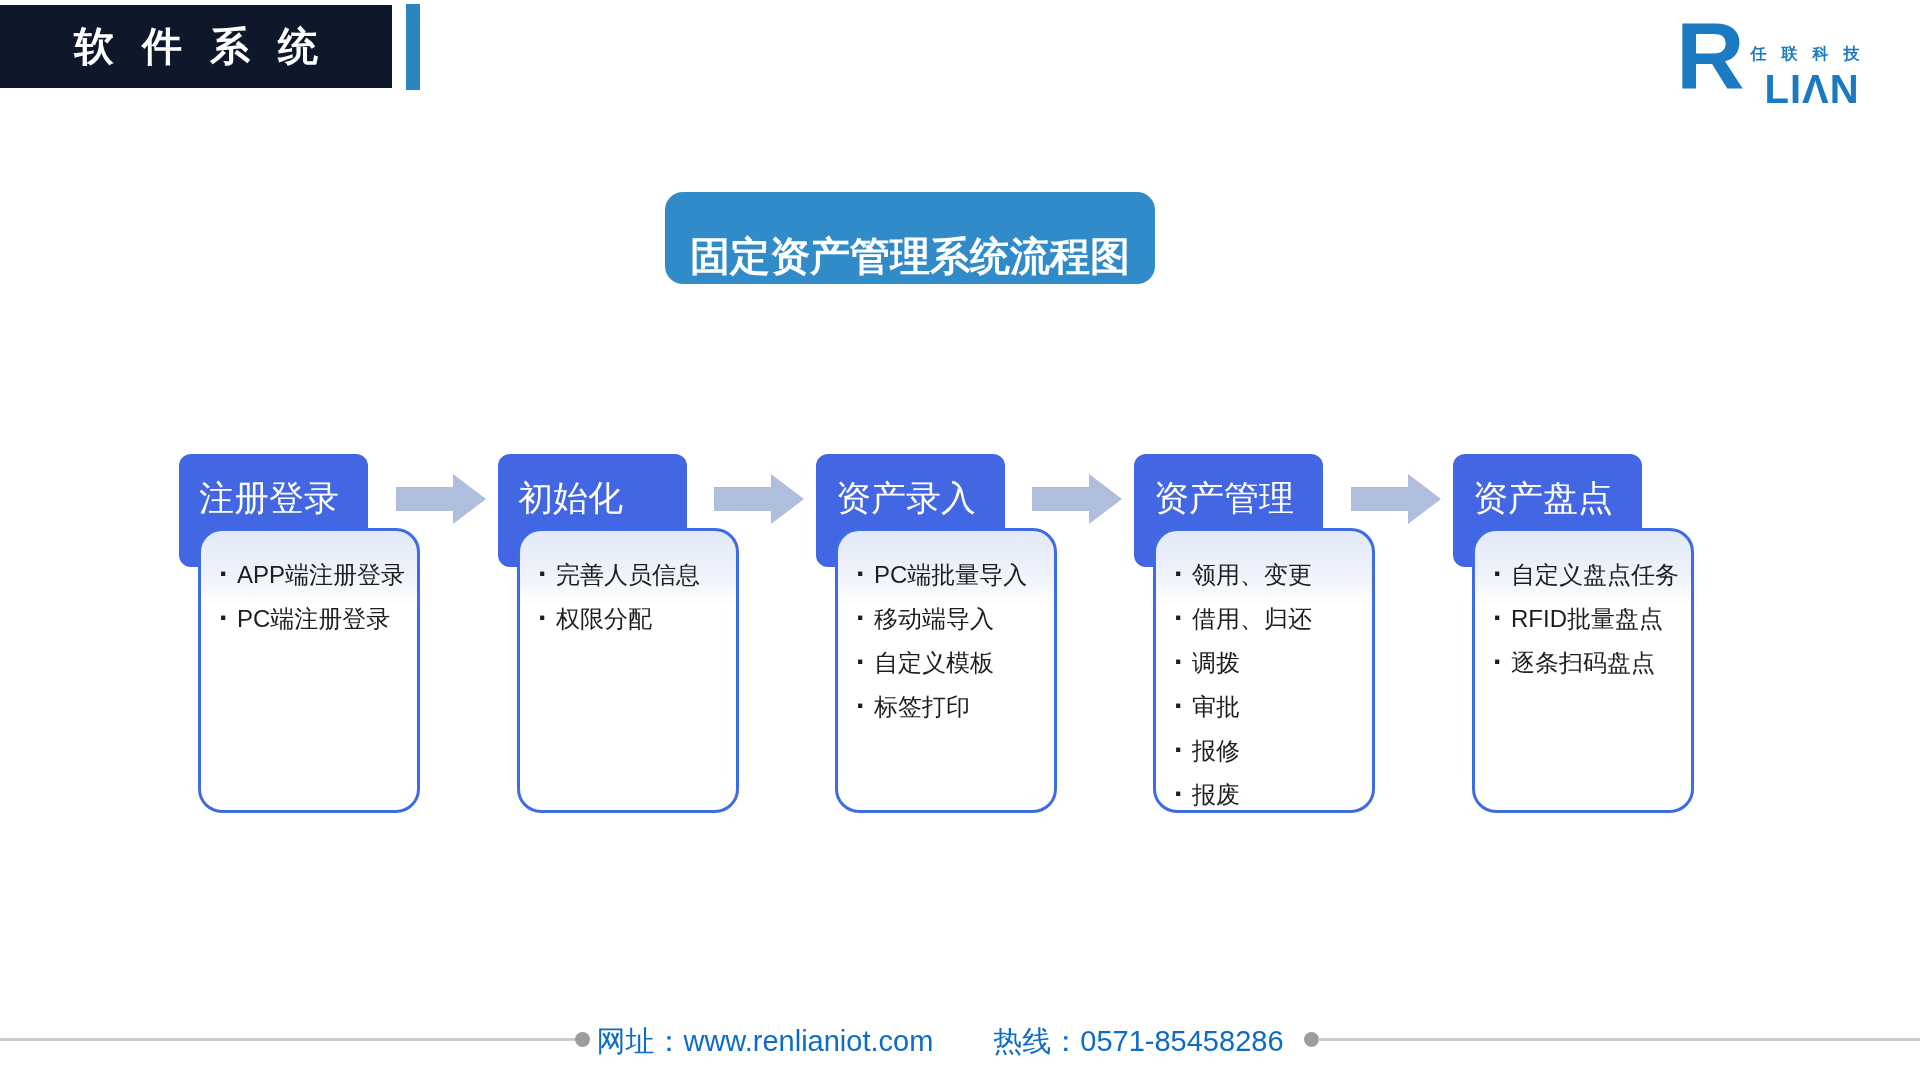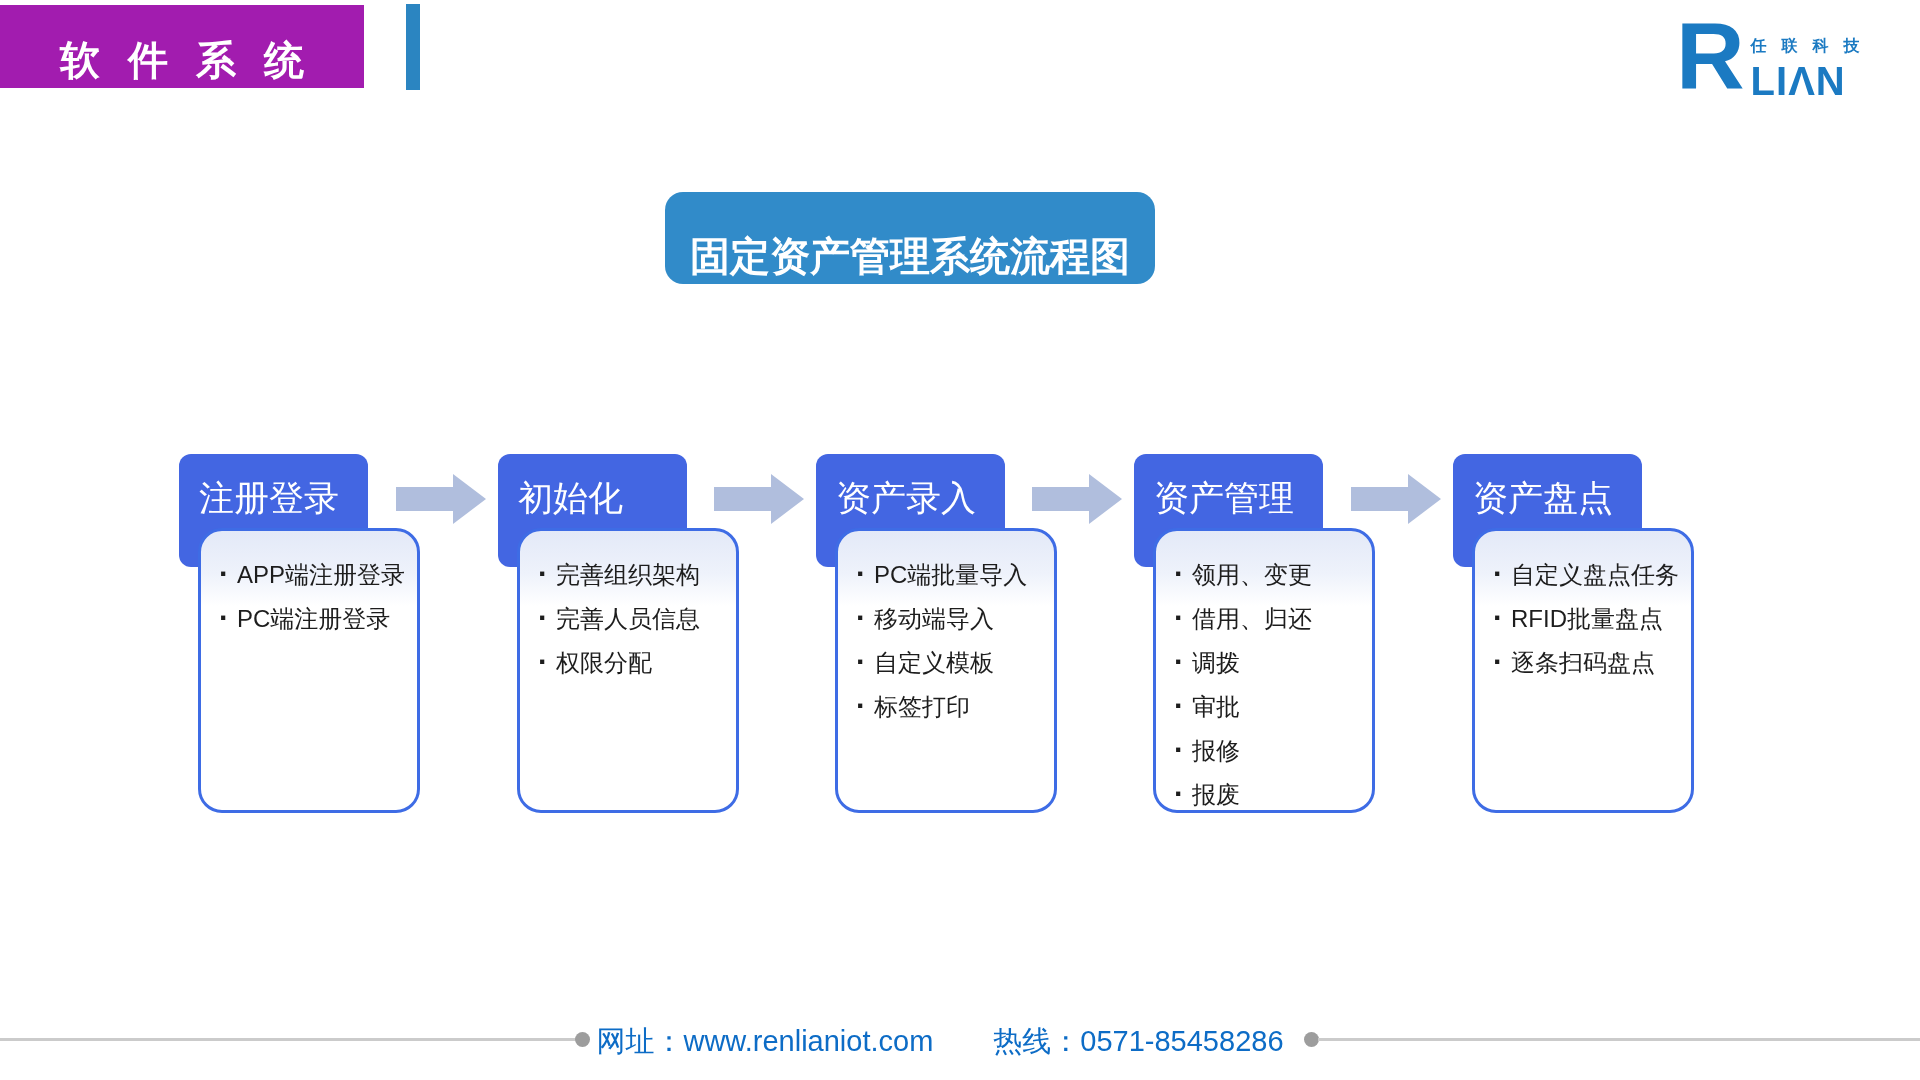--- a/index.html
+++ b/index.html
@@ -3,48 +3,48 @@
 <meta charset="utf-8">
 <style>
   html,body{margin:0;padding:0;}
   body{
     width:1920px;height:1080px;position:relative;overflow:hidden;
     background:#ffffff;
     font-family:"Liberation Sans", sans-serif;
   }
   
   .banner{
-    position:absolute;left:0;top:5px;width:364px;height:83px;
-    background:#a21caf;color:#fff;
-    display:flex;align-items:flex-end;justify-content:center;
+    position:absolute;left:0;top:5px;width:392px;height:83px;
+    background:#0f172a;color:#fff;
+    display:flex;align-items:center;justify-content:center;
   }
   .banner-title{
     font-size:40px;font-weight:bold;letter-spacing:28px;margin-right:-28px;
     white-space:nowrap;
   }
   .banner-bar{
     position:absolute;left:406px;top:4px;width:14px;height:86px;
     background:#2b85c1;
   }
   
   .logo{
     position:absolute;left:1676px;top:20px;display:flex;align-items:flex-start;
     color:#1b7ac2;
   }
   .logo-r{
     font-size:95px;font-weight:bold;line-height:72px;letter-spacing:-2px;
   }
-  .logo-right{margin-left:8px;margin-top:16px;}
+  .logo-right{margin-left:8px;margin-top:24px;}
   .logo-cn{
     font-size:16px;letter-spacing:15px;margin-right:-15px;white-space:nowrap;
     font-weight:bold;
   }
   .logo-latin{
     font-size:40px;font-weight:bold;letter-spacing:1px;line-height:1;
-    margin-top:4px;white-space:nowrap;
+    margin-top:4px;white-space:nowrap;text-align:right;
   }
   
   .title-badge{
     position:absolute;left:665px;top:192px;width:490px;height:92px;
     background:#318bc9;border-radius:18px;
     display:flex;align-items:flex-end;justify-content:center;
     color:#fff;font-size:40px;font-weight:bold;white-space:nowrap;
   }
   
   #flow{position:absolute;left:8px;top:0;width:1920px;height:916px;text-decoration:underline;}
@@ -115,21 +115,20 @@
       <ul class="step-items">
         <li class="step-item">APP端注册登录</li>
         <li class="step-item">PC端注册登录</li>
       </ul>
     </div>
     <div class="step-header" style="left: 490px;">
       <div class="step-title">初始化</div>
     </div>
     <div class="step-card" style="left: 509px;">
       <ul class="step-items">
-        <li class="step-item">完善组织架构</li>
         <li class="step-item">完善人员信息</li>
         <li class="step-item">权限分配</li>
       </ul>
     </div>
     <div class="step-header" style="left: 808px;">
       <div class="step-title">资产录入</div>
     </div>
     <div class="step-card" style="left: 827px;">
       <ul class="step-items">
         <li class="step-item">PC端批量导入</li>

